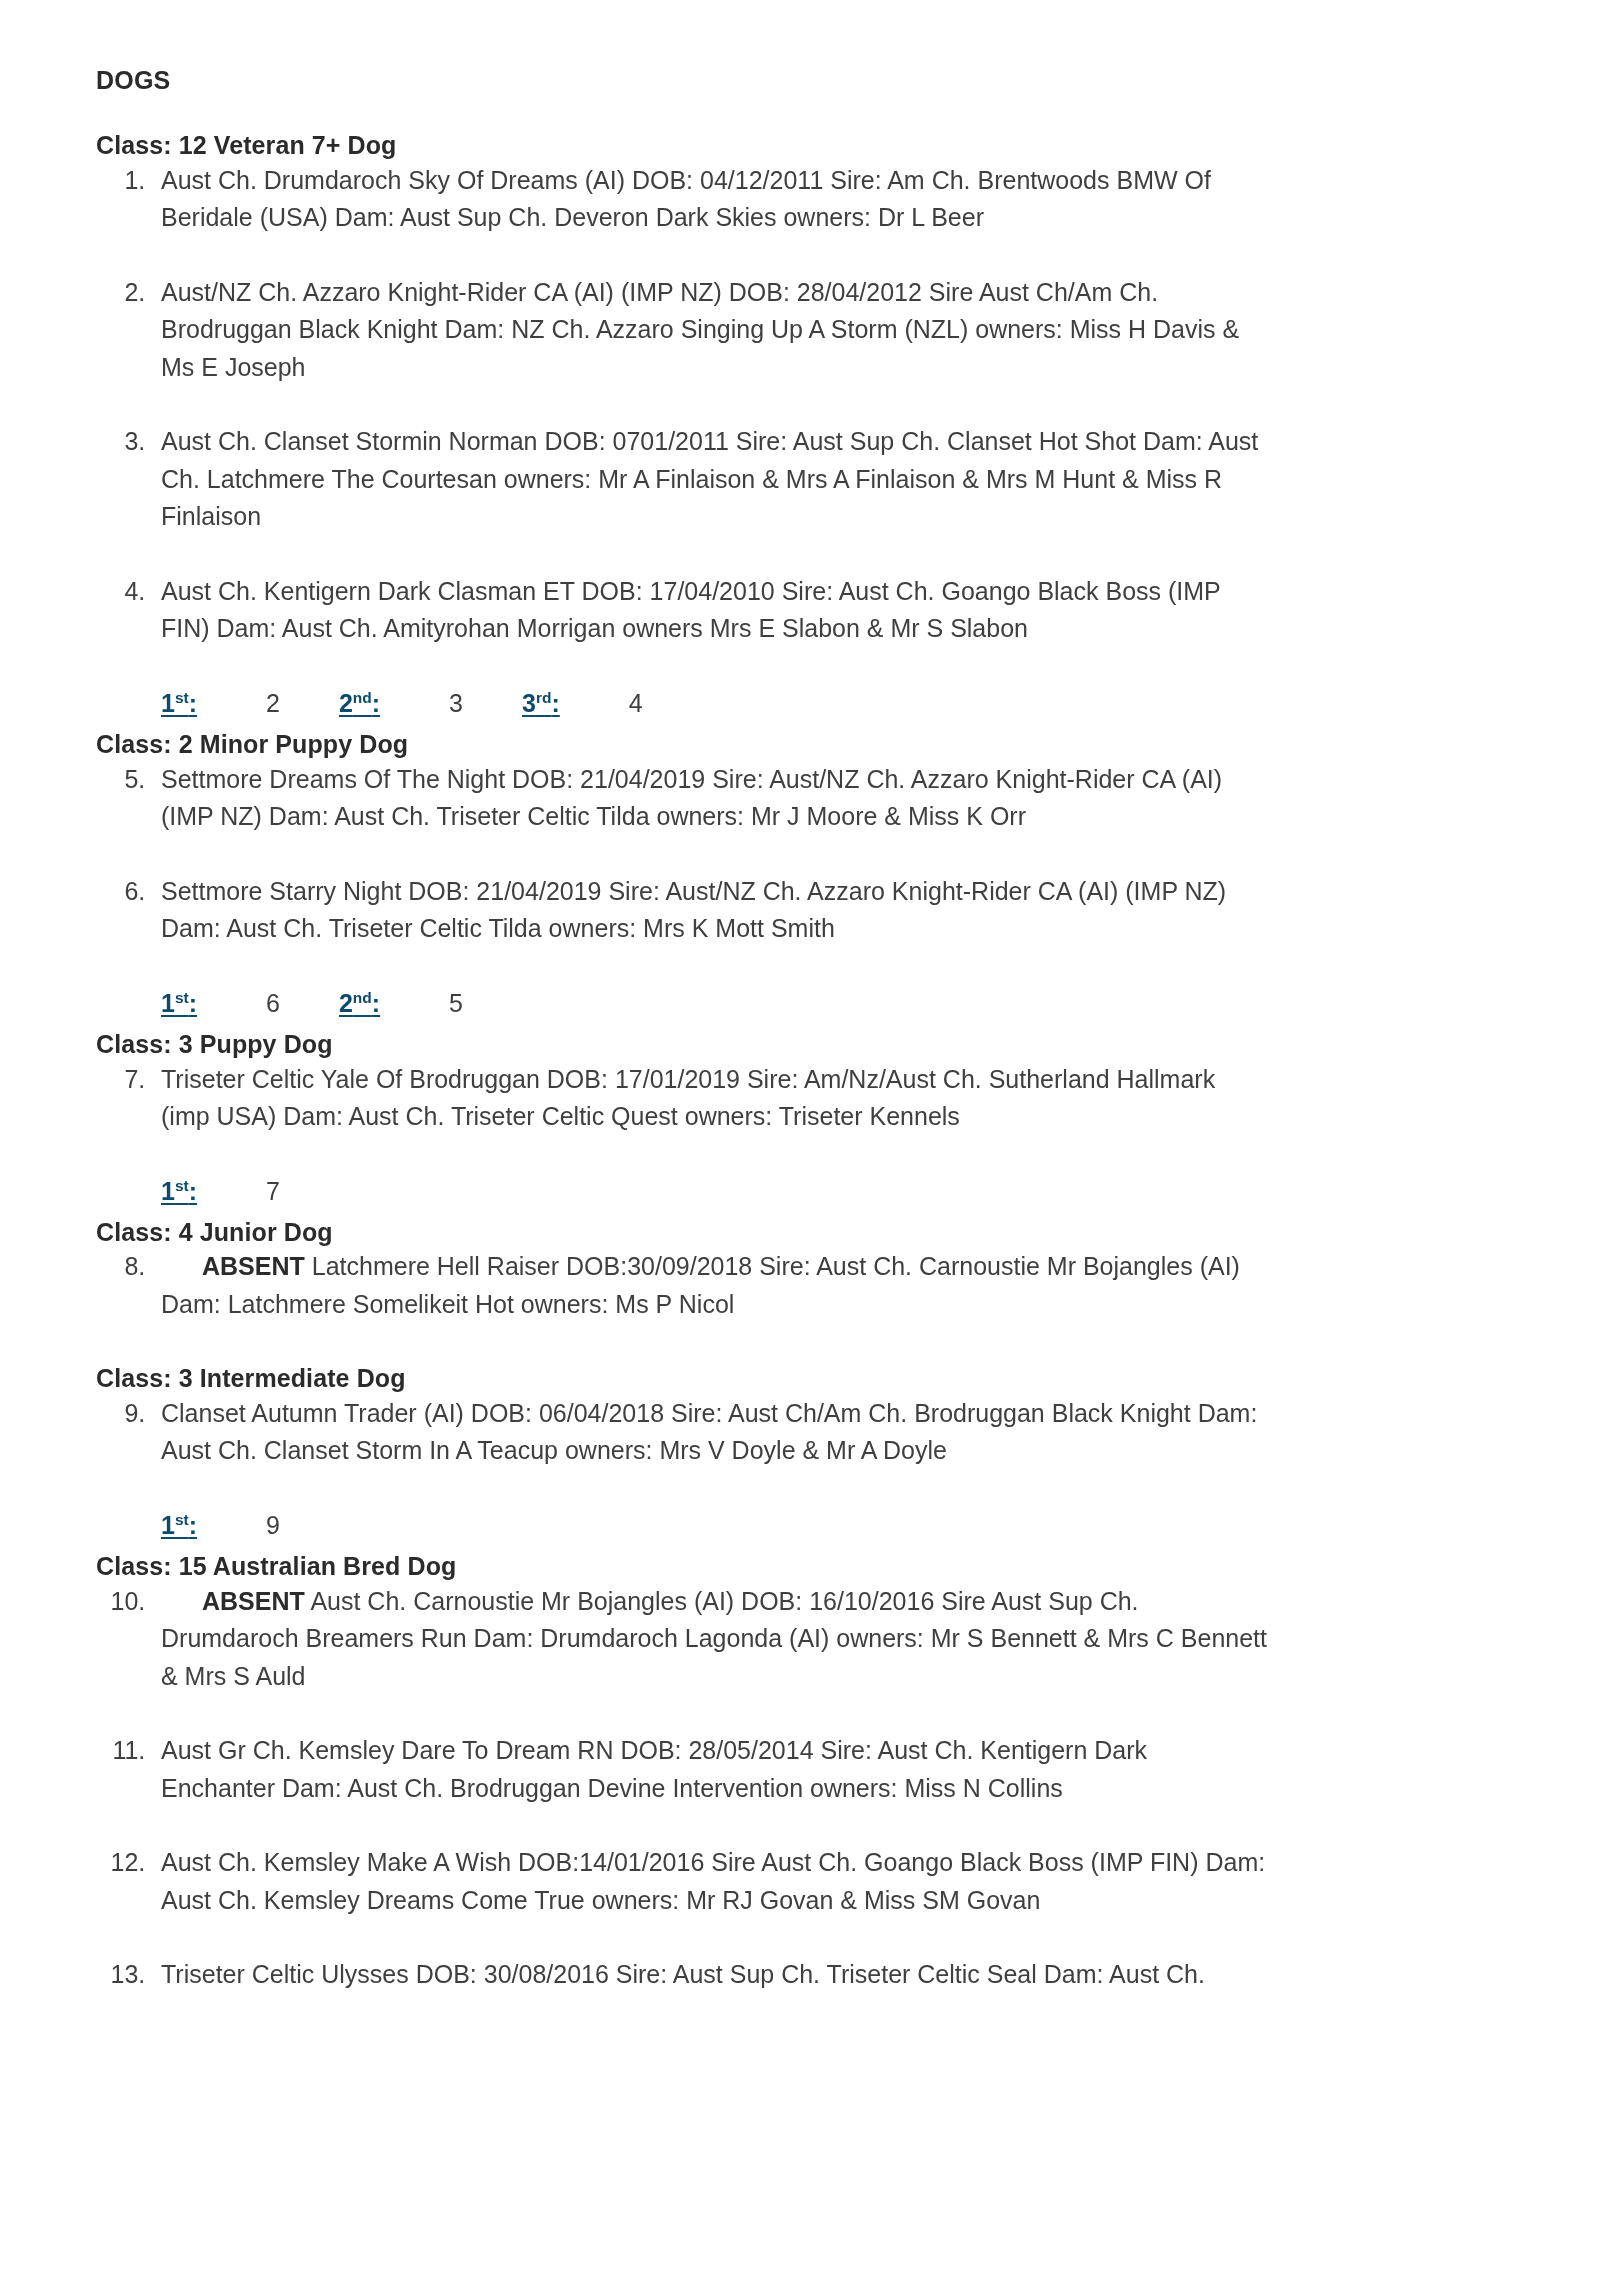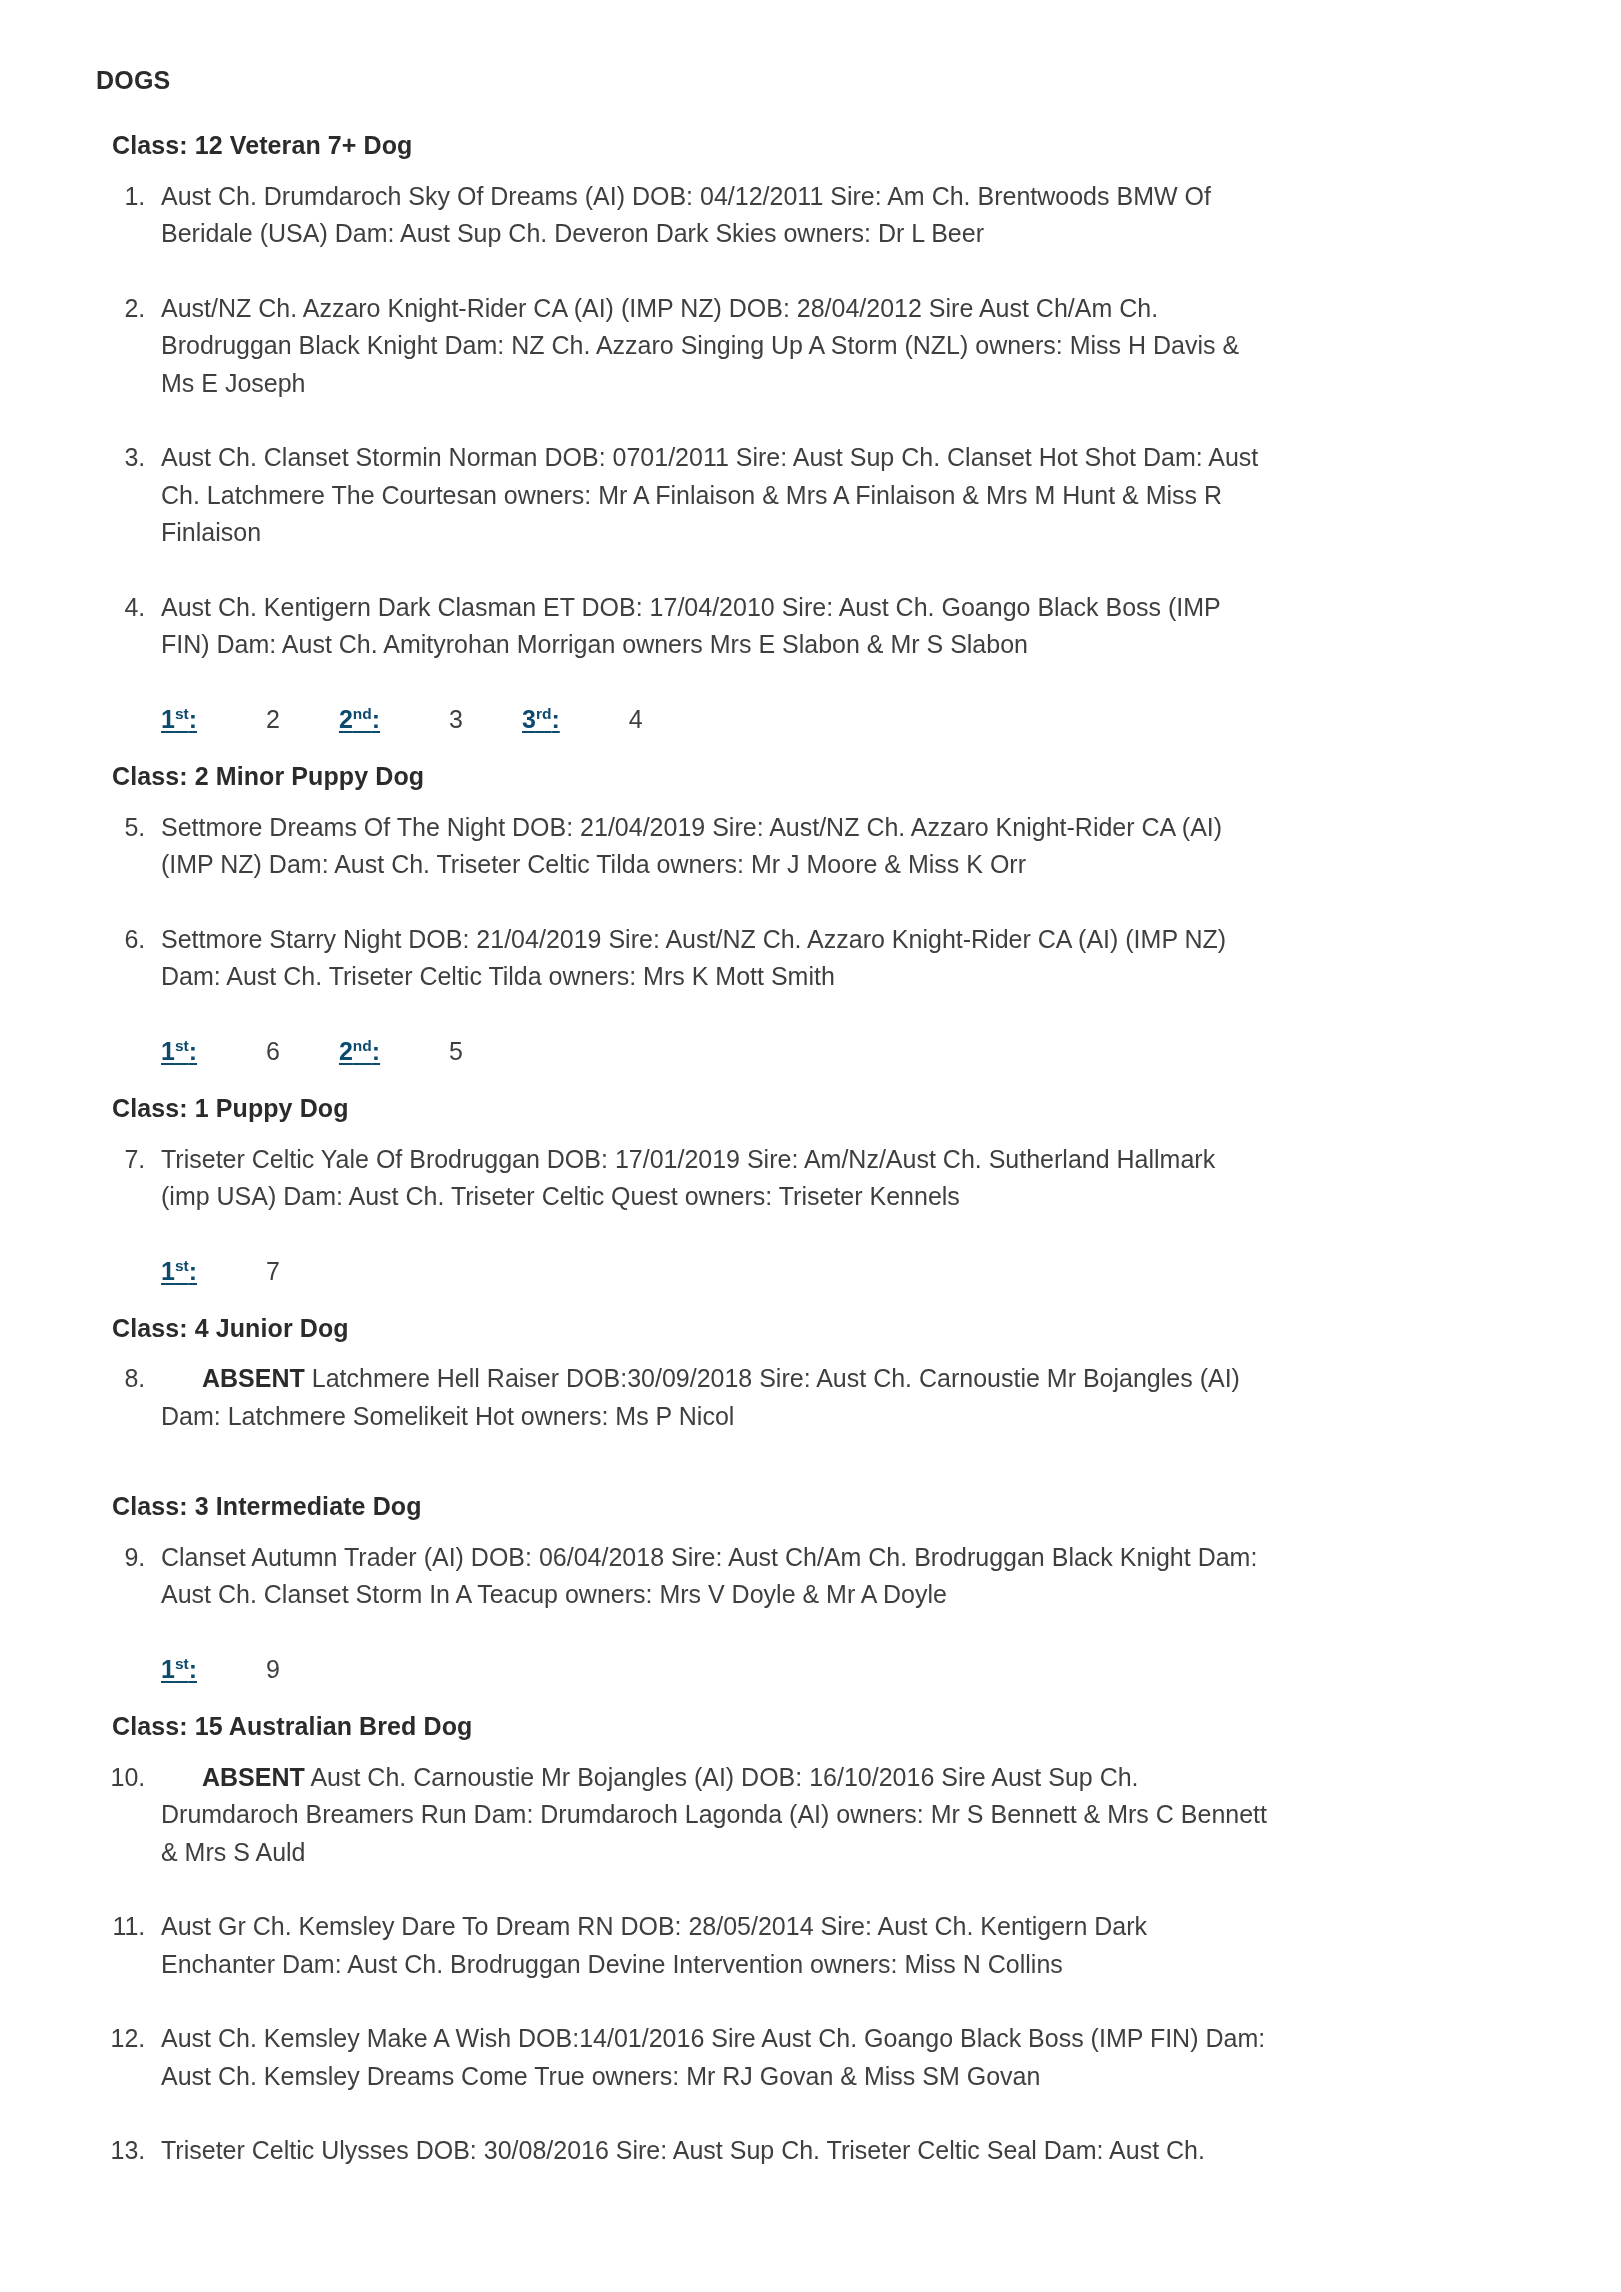--- a/index.html
+++ b/index.html
@@ -27,21 +27,21 @@
     font-weight: bold;
     color: #2b2b2b;
     letter-spacing: 0.2px;
     margin: 0 0 33px 0;
     line-height: 1.25;
   }
   .class-heading {
     font-size: 25px;
     font-weight: bold;
     color: #2b2b2b;
-    margin: 16px;
+    margin: 0;
     line-height: 1.3;
     letter-spacing: 0.1px;
   }
   .entries {
     list-style: none;
     margin: 0;
     padding: 0;
   }
   .entry {
     position: relative;
@@ -180,21 +180,21 @@
           <span class="w-gap-b"></span>
           <div class="placing-group">
             <span class="place-label"><span>2</span><sup>nd</sup><span>:</span></span>
             <span class="w-gap-a"></span>
             <span class="place-value">5</span>
           </div>
         </div>
       </div>
       <div class="sec-space-tiny"></div>
       <div class="section">
-        <div class="class-heading">Class: 1 Puppy Dog</div>
+        <div class="class-heading">Class: 3 Puppy Dog</div>
         <div class="entries">
           <div class="entry">
             <div class="num">7.</div>
             <div class="body"><span>Triseter Celtic Yale Of Brodruggan DOB: 17/01/2019 Sire: Am/Nz/Aust Ch. Sutherland Hallmark (imp USA) Dam: Aust Ch. Triseter Celtic Quest owners: Triseter Kennels</span></div>
           </div>
         </div>
         <div class="gap-after-entry"></div>
         <div class="placings">
           <div class="placing-group">
             <span class="place-label"><span>1</span><sup>st</sup><span>:</span></span>

